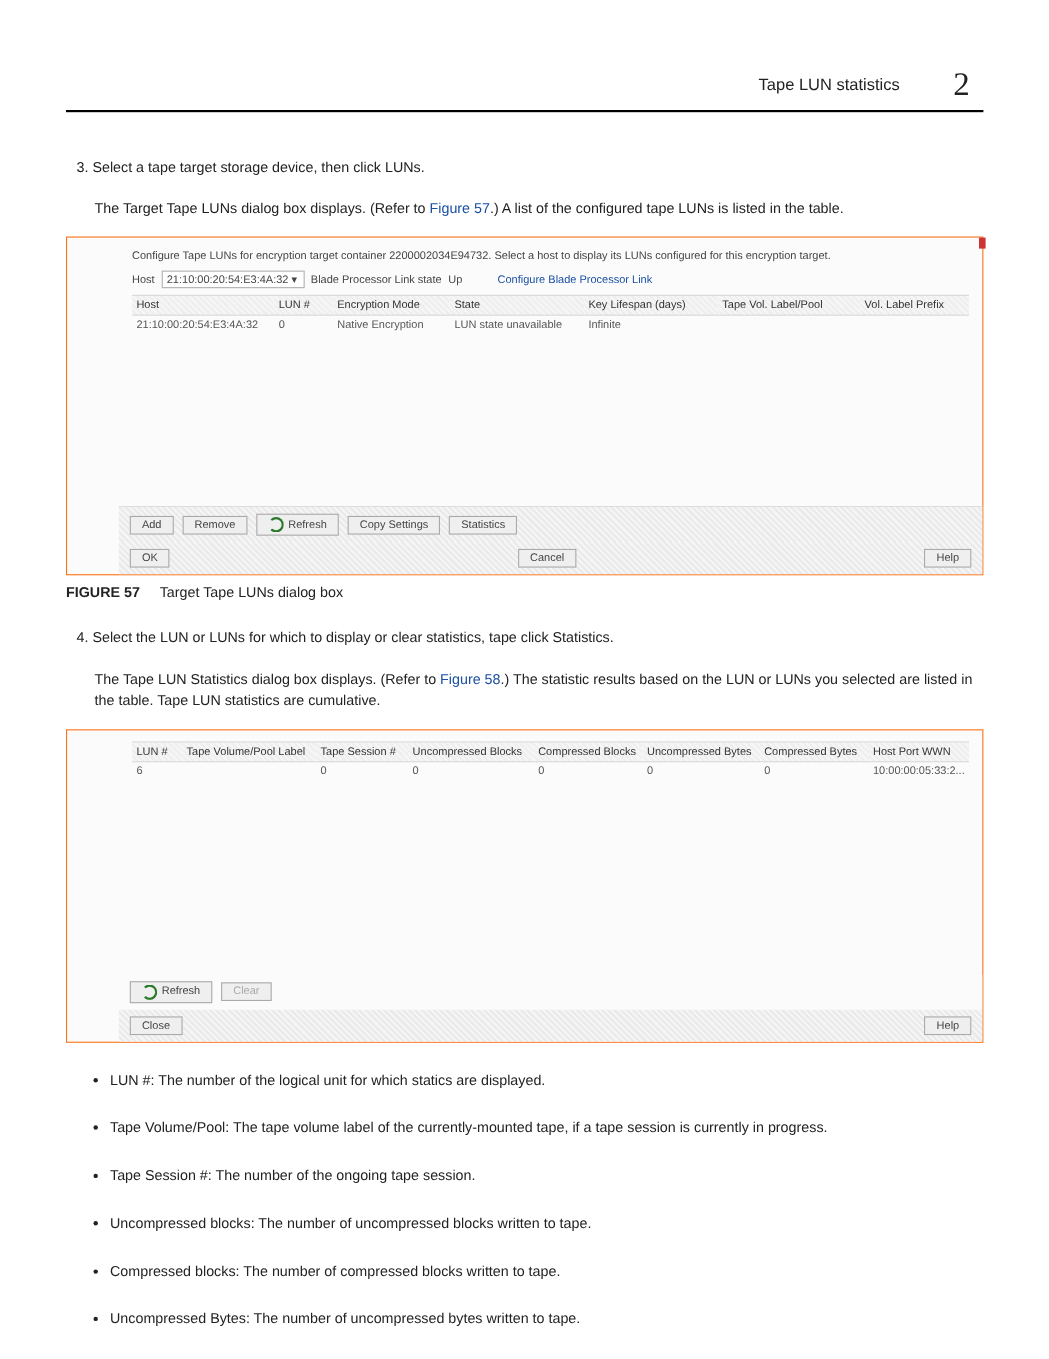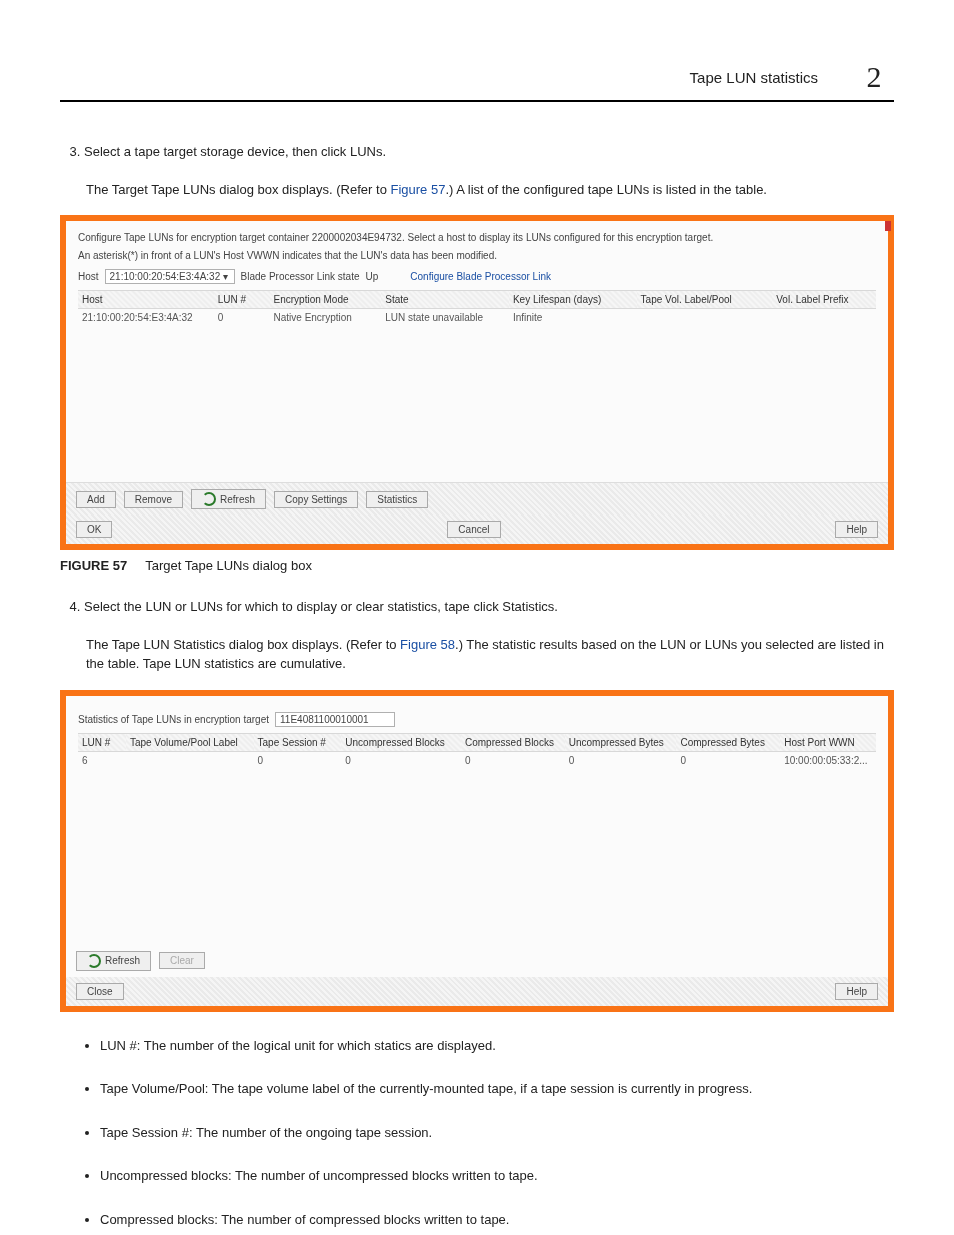--- a/index.html
+++ b/index.html
@@ -52,26 +52,27 @@
   .fig-caption {
     margin: 8px 0 24px 0;
     font-size: 13px;
   }
   .fig-caption .fl { font-weight: bold; font-family: Arial, sans-serif; }
   .fig-caption .ft { margin-left: 18px; }
   .bullets { margin: 0 0 20px 40px; padding: 0; }
   .bullets li { margin-bottom: 8px; line-height: 1.5; list-style: disc; margin-top: 24px; }
   
   .shot {
-    border: 6px solid #f97316;
+    border: 1px solid #f97316;
     background: #fbfbfb;
     margin: 10px 0 6px 0;
     font-size: 10px;
     color: #444;
     position: relative;
+    padding-left: 47px;
   }
   .shot .inner { padding: 10px 12px; }
   .shot .hint { line-height: 1.4; margin-bottom: 4px; }
   .shot .row-ctrl {
     display: flex;
     align-items: center;
     gap: 6px;
     margin: 6px 0;
     flex-wrap: wrap;
   }
@@ -160,21 +161,20 @@
     </li>
   </ol>
   <p class="sub">
     <span>The </span><span class="bold">Target Tape LUNs</span><span> dialog box displays. (Refer to </span><span class="link">Figure 57</span><span>.) A list of the configured tape LUNs is listed in the table.</span>
   </p>
 
   <div class="shot">
     <div class="scroll-stub"></div>
     <div class="inner">
       <div class="hint">Configure Tape LUNs for encryption target container 2200002034E94732. Select a host to display its LUNs configured for this encryption target.</div>
-      <div class="hint">An asterisk(*) in front of a LUN's Host VWWN indicates that the LUN's data has been modified.</div>
       <div class="row-ctrl">
         <span>Host</span>
         <span class="tab-input"><span>21:10:00:20:54:E3:4A:32</span> <span>▾</span></span>
         <span>Blade Processor Link state</span>
         <span>Up</span>
         <span style="flex:0 0 20px"></span>
         <span class="link" style="font-size:10px">Configure Blade Processor Link</span>
       </div>
       <table>
         <colgroup>
@@ -238,24 +238,20 @@
     <li>
       <span>Select the LUN or LUNs for which to display or clear statistics, tape click </span><span class="bold">Statistics</span><span>.</span>
     </li>
   </ol>
   <p class="sub">
     <span>The </span><span class="bold">Tape LUN Statistics</span><span> dialog box displays. (Refer to </span><span class="link">Figure 58</span><span>.) The statistic results based on the LUN or LUNs you selected are listed in the table. Tape LUN statistics are cumulative.</span>
   </p>
 
   <div class="shot">
     <div class="inner">
-      <div class="row-ctrl">
-        <span>Statistics of Tape LUNs in encryption target</span>
-        <span class="tab-input" style="min-width:110px">11E4081100010001</span>
-      </div>
       <table>
         <colgroup>
             <col style="width:6%">
             <col style="width:16%">
             <col style="width:11%">
             <col style="width:15%">
             <col style="width:13%">
             <col style="width:14%">
             <col style="width:13%">
             <col style="width:12%">

